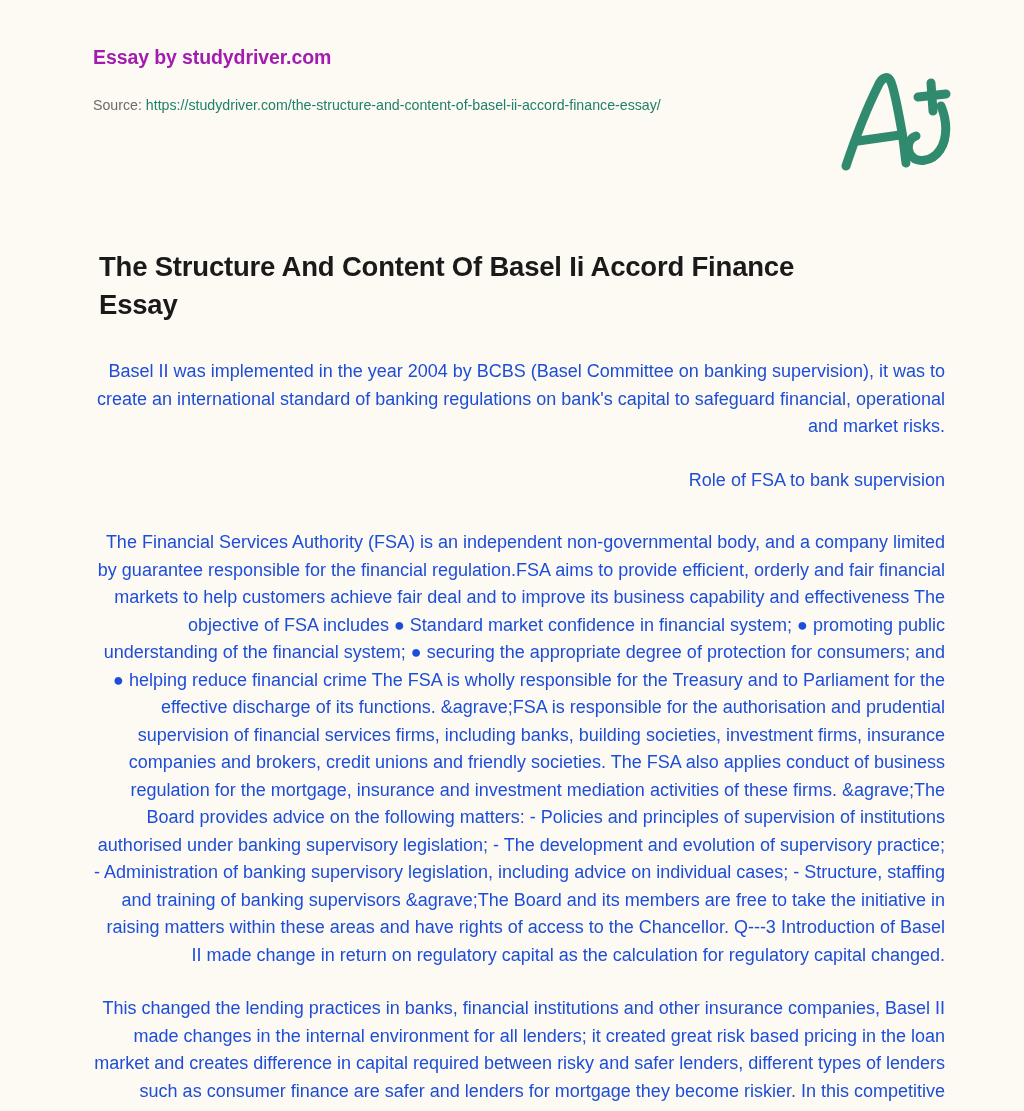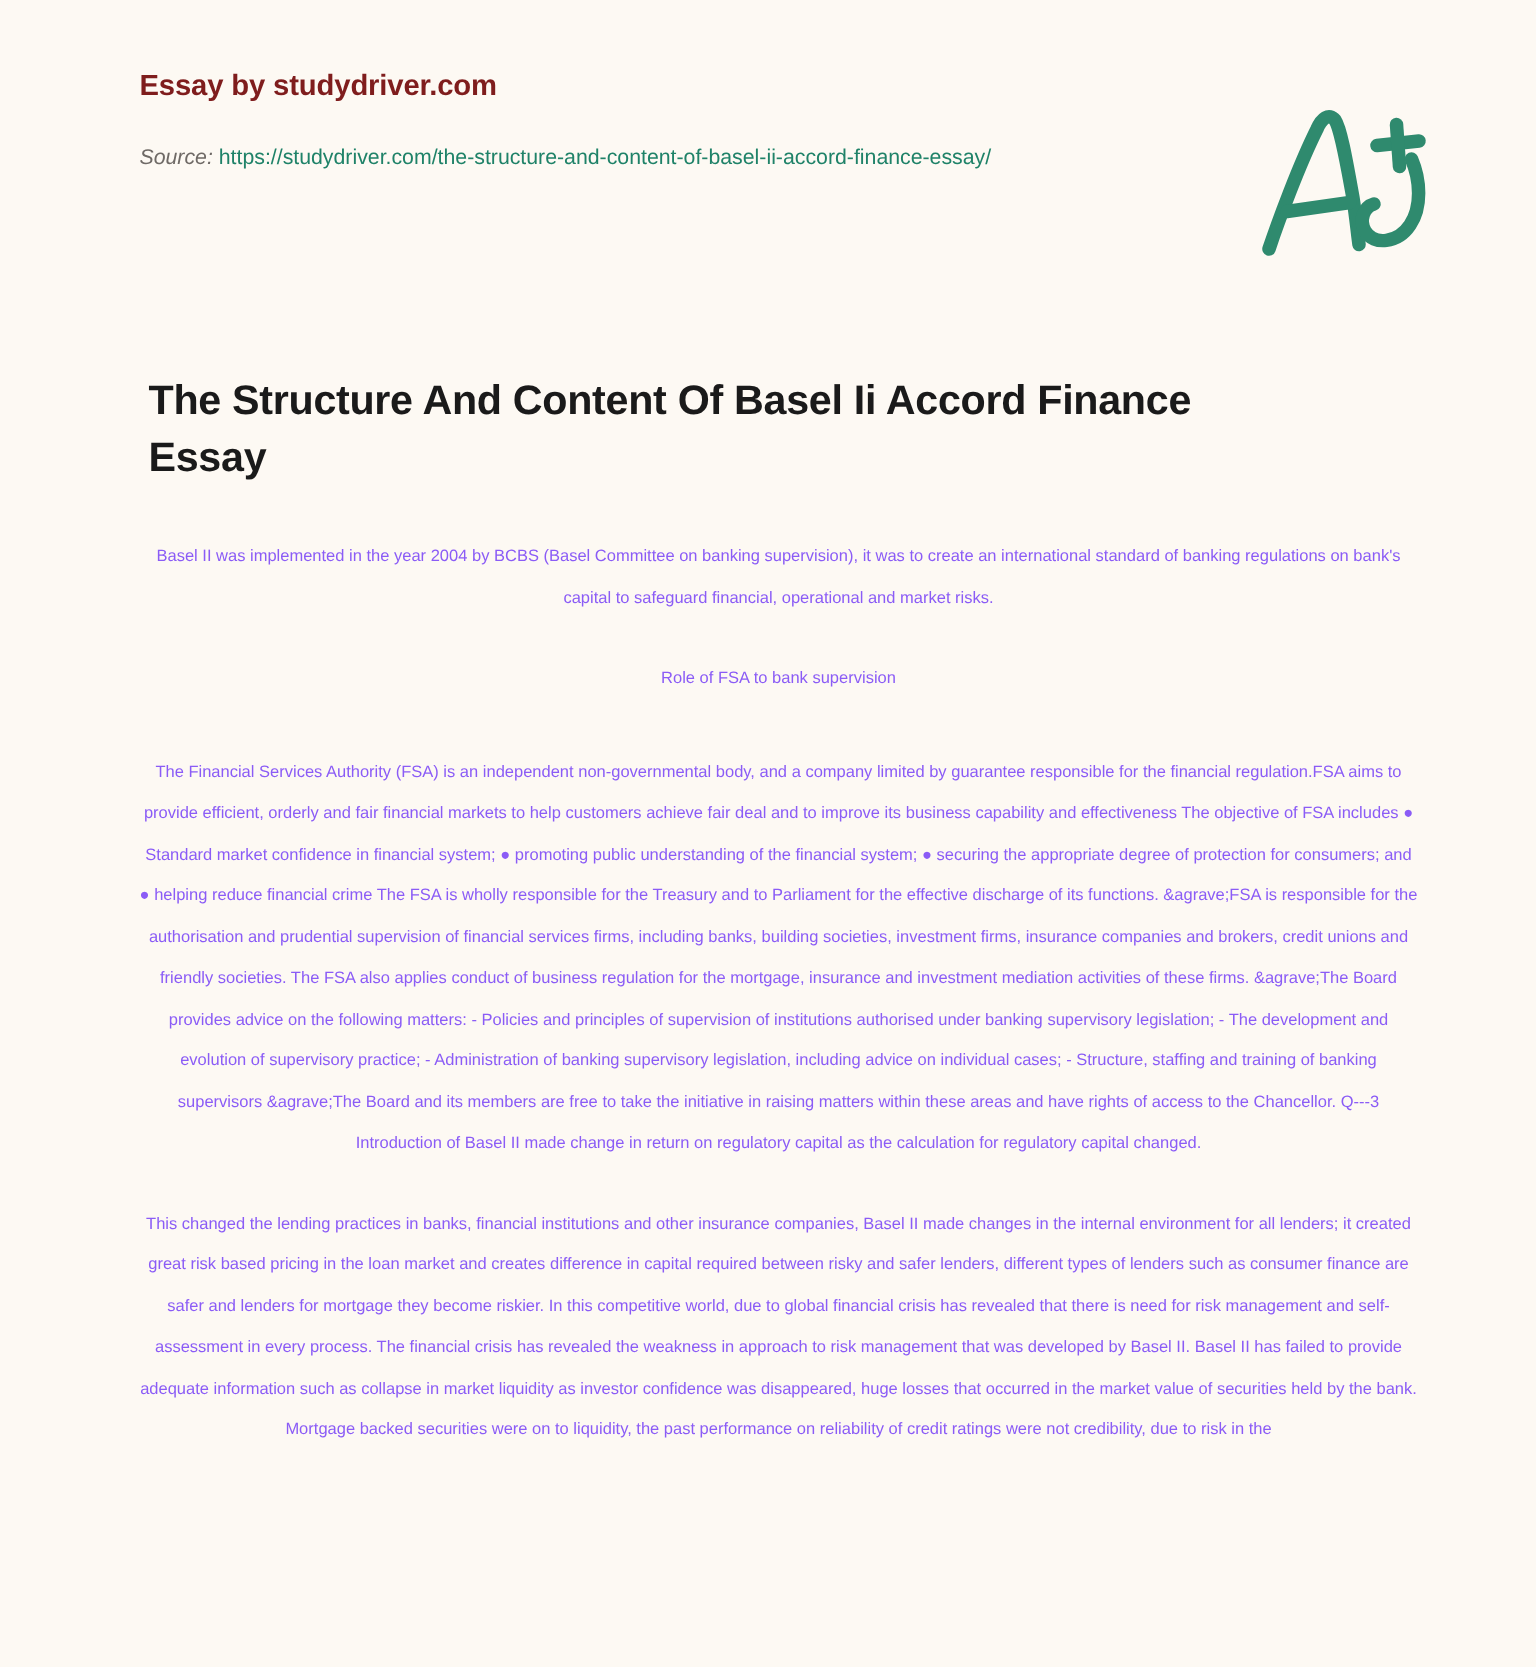--- a/index.html
+++ b/index.html
@@ -28,38 +28,37 @@
     position: absolute;
     top: 0;
     left: 0;
     width: 1024px;
     padding: 44px 60px 0 93px;
   }
 
   .byline {
     font-size: 19.5px;
     font-weight: bold;
-    color: #7f1d1d;
+    color: #a21caf;
     letter-spacing: -0.1px;
     line-height: 26px;
     margin: 0;
   }
 
   .source-line {
     margin-top: 24px;
     font-size: 14.2px;
     line-height: 23.5px;
     color: #6f6a66;
     max-width: 660px;
     word-break: break-word;
   }
 
   .source-label {
     color: #6f6a66;
-    font-style: italic;
   }
 
   .source-url {
     color: #1f8268;
     text-decoration: none;
     word-break: break-all;
     text-align: center;
   }
 
   
@@ -85,25 +84,25 @@
     font-size: 27.5px;
     font-weight: bold;
     line-height: 38px;
     color: #1a1a1a;
     letter-spacing: -0.2px;
     margin: 0 0 34px 6px;
     max-width: 700px;
   }
 
   .para {
-    font-size: 11px;
+    font-size: 18px;
     line-height: 27.5px;
-    color: #8b5cf6;
+    color: #1d4ed8;
     margin: 0 0 26px 0;
-    text-align: center;
+    text-align: right;
   }
 
   .para.subhead {
     margin-bottom: 35px;
   }
 
   .para.last {
     margin-bottom: 0;
   }
 </style>

